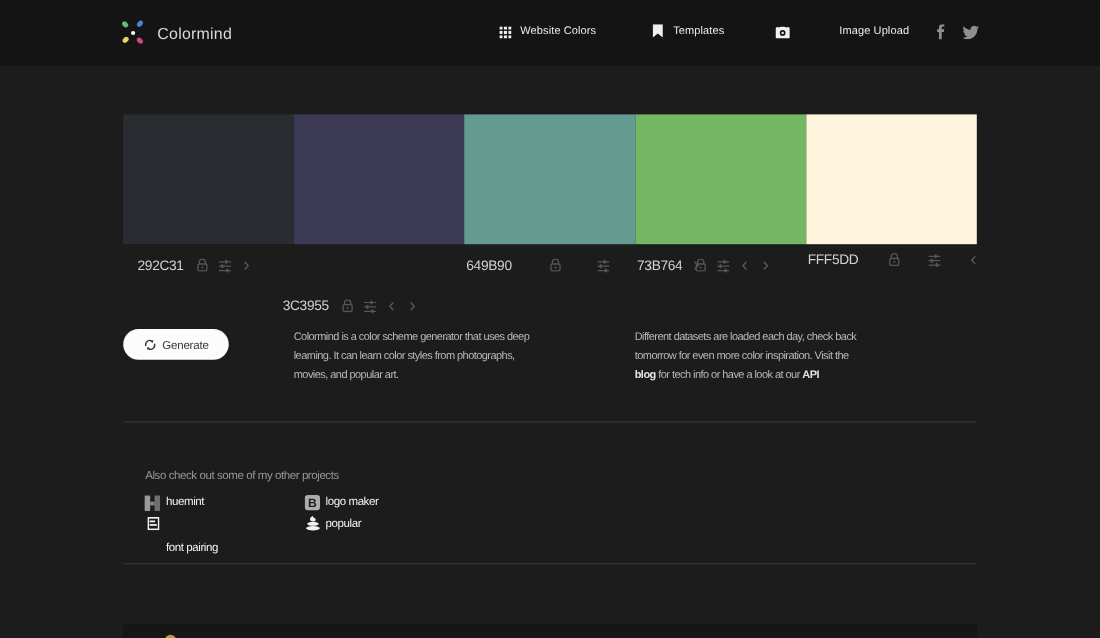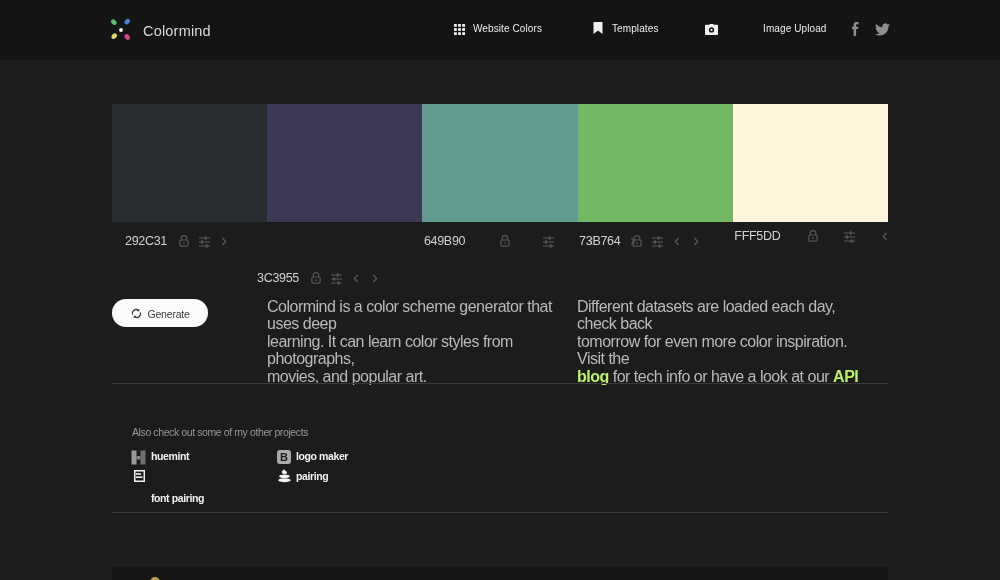--- a/index.html
+++ b/index.html
@@ -3,24 +3,24 @@
 <meta charset="utf-8">
 <style>
   * { margin:0; padding:0; box-sizing:border-box; }
   html,body { width:1000px; height:580px; overflow:hidden; }
   body { background:#1c1c1d; font-family:"Liberation Sans", sans-serif; position:relative; }
   .abs { position:absolute; }
   #header { left:0; top:0; width:1000px; height:60px; background:#141414; }
   .navtxt { color:#ececec; font-size:10px; letter-spacing:0.1px; }
   .hex { color:#d2d2d2; font-size:12.5px; letter-spacing:-0.3px; }
   .lblrow { display:flex; align-items:flex-start; height:16px; }
-  .para { color:#b9b9b9; font-size:16px; line-height:17.5px; letter-spacing:-0.5px; }
-  .para b { color:#bef264; font-weight:bold; }
+  .para { color:#b9b9b9; font-size:10px; line-height:17.5px; letter-spacing:-0.5px; }
+  .para b { color:#e5e5e5; font-weight:bold; }
   .divider { height:1px; background:#3a3a3a; width:776px; left:112px; }
-  .proj { color:#f2f2f2; font-size:10.5px; font-weight:bold; letter-spacing:-0.4px; }
+  .proj { color:#f2f2f2; font-size:10.5px; font-weight:normal; letter-spacing:-0.4px; }
 </style>
 </head>
 <body>
 <div id="header" class="abs">
 
   <svg class="abs" style="left:110px;top:18px" width="24" height="24" viewBox="0 0 24 24">
     <g>
       <ellipse cx="3.8" cy="4.2" rx="3.1" ry="2.3" fill="#5fbe72" transform="rotate(45 3.8 4.2)"></ellipse>
       <ellipse cx="17.2" cy="3.6" rx="3.1" ry="2.3" fill="#4584d6" transform="rotate(-45 17.2 3.6)"></ellipse>
       <circle cx="11" cy="12" r="1.9" fill="#ffffff"></circle>
@@ -235,18 +235,18 @@
   <rect x="2" y="3.2" width="5" height="1.6" fill="#f2f2f2"></rect>
   <rect x="2" y="6.4" width="6.5" height="1.6" fill="#f2f2f2"></rect>
 </svg>
 <div class="abs proj" style="left:151px;top:470px;margin-top:22px;">font pairing</div>
 
 <svg class="abs" style="left:278px;top:469px" width="13" height="14" viewBox="0 0 13 14">
   <path d="M3.9 3.8 Q3.4 1.7 6.4 0.2 Q6.1 1.3 7.8 2.0 Q9.3 2.6 9.0 3.9 Q8.7 5.1 6.5 5.1 Q4.3 5.1 3.9 3.8 Z" fill="#f2f2f2"></path>
   <ellipse cx="6.5" cy="7.2" rx="5.3" ry="1.8" fill="#f2f2f2"></ellipse>
   <ellipse cx="6.5" cy="11.2" rx="6.3" ry="2.0" fill="#f2f2f2"></ellipse>
 </svg>
-<div class="abs proj" style="left:296px;top:470px;">pairing</div>
+<div class="abs proj" style="left:296px;top:470px;">popular</div>
 
 <div class="abs divider" style="top:512px;"></div>
 
 <div class="abs" style="left:112px;top:567px;width:776px;height:13px;background:#161617;"></div>
 <div class="abs" style="left:150px;top:577px;width:10px;height:10px;border-radius:5px;background:#c09a3e;"></div>
 
 </body></html>

